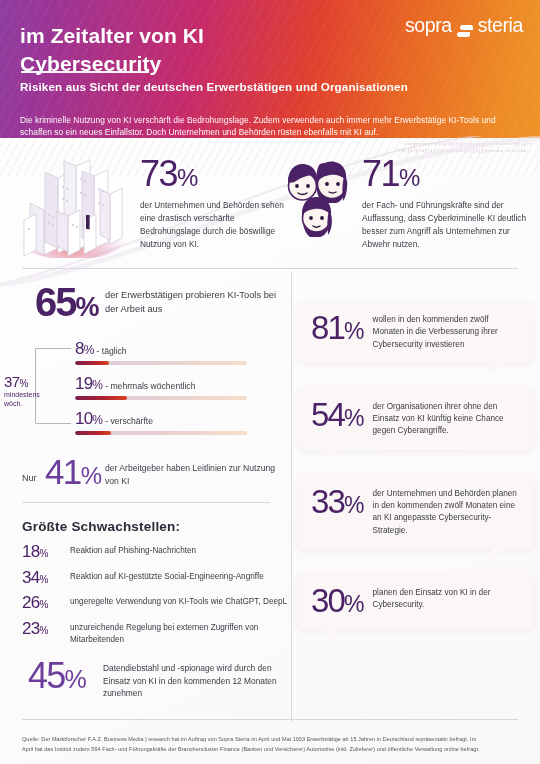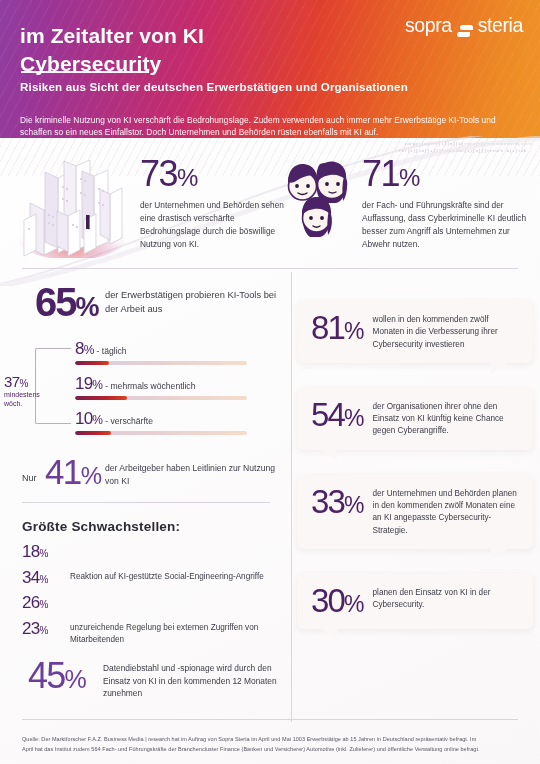--- a/index.html
+++ b/index.html
@@ -447,27 +447,29 @@
 
     <div style="position:relative; margin:8px 0 0 0;">
       <div style="height:1px;background:#d9d4dd;width:248px;margin-left:22px;"></div>
     </div>
 
     <div style="padding:16px 0 0 22px;">
       <div class="weak-title">Größte Schwachstellen:</div>
       <div class="weak-list">
         <div class="weak-item">
           <div class="n"><span>18</span><span class="sym">%</span></div>
+          <div class="t">Reaktion auf Phishing-Nachrichten</div>
         </div>
         <div class="weak-item">
           <div class="n"><span>34</span><span class="sym">%</span></div>
           <div class="t">Reaktion auf KI-gestützte Social-Engineering-Angriffe</div>
         </div>
         <div class="weak-item">
           <div class="n"><span>26</span><span class="sym">%</span></div>
+          <div class="t">ungeregelte Verwendung von KI-Tools wie ChatGPT, DeepL</div>
         </div>
         <div class="weak-item">
           <div class="n"><span>23</span><span class="sym">%</span></div>
           <div class="t">unzureichende Regelung bei externen Zugriffen von Mitarbeitenden</div>
         </div>
       </div>
     </div>
 
     <div class="stat-45">
       <div class="big"><span>45</span><span class="sym">%</span></div>

